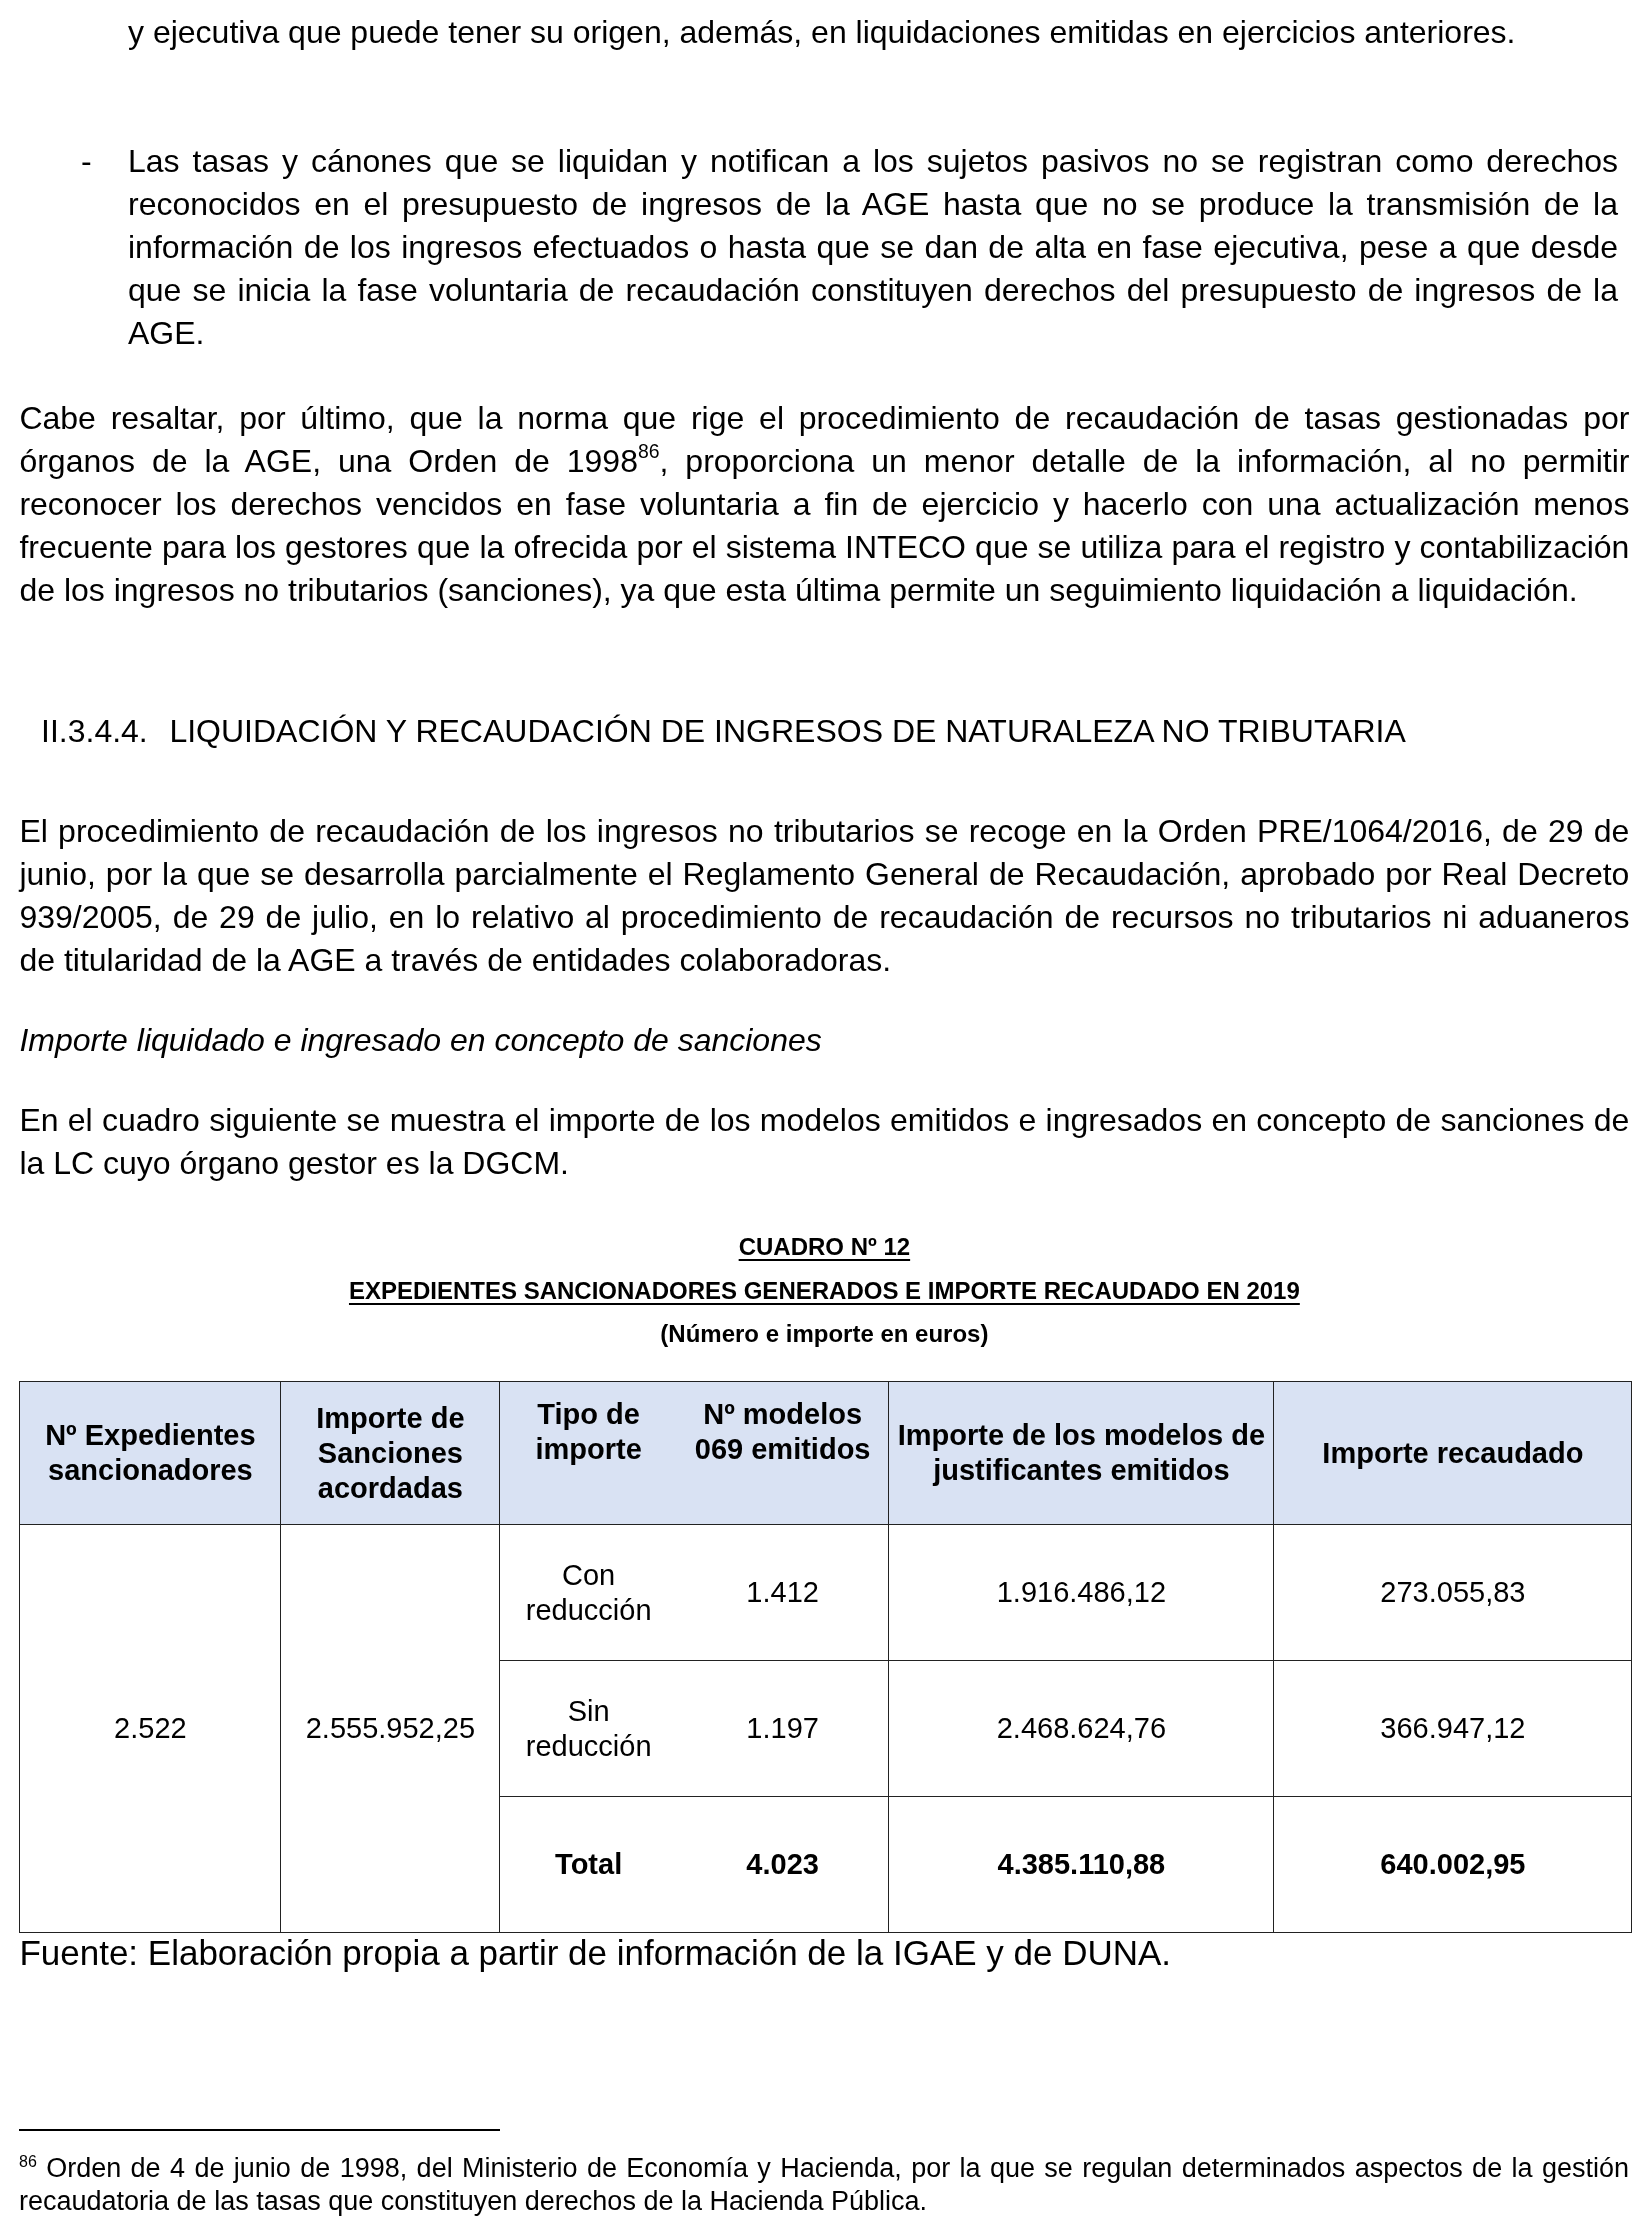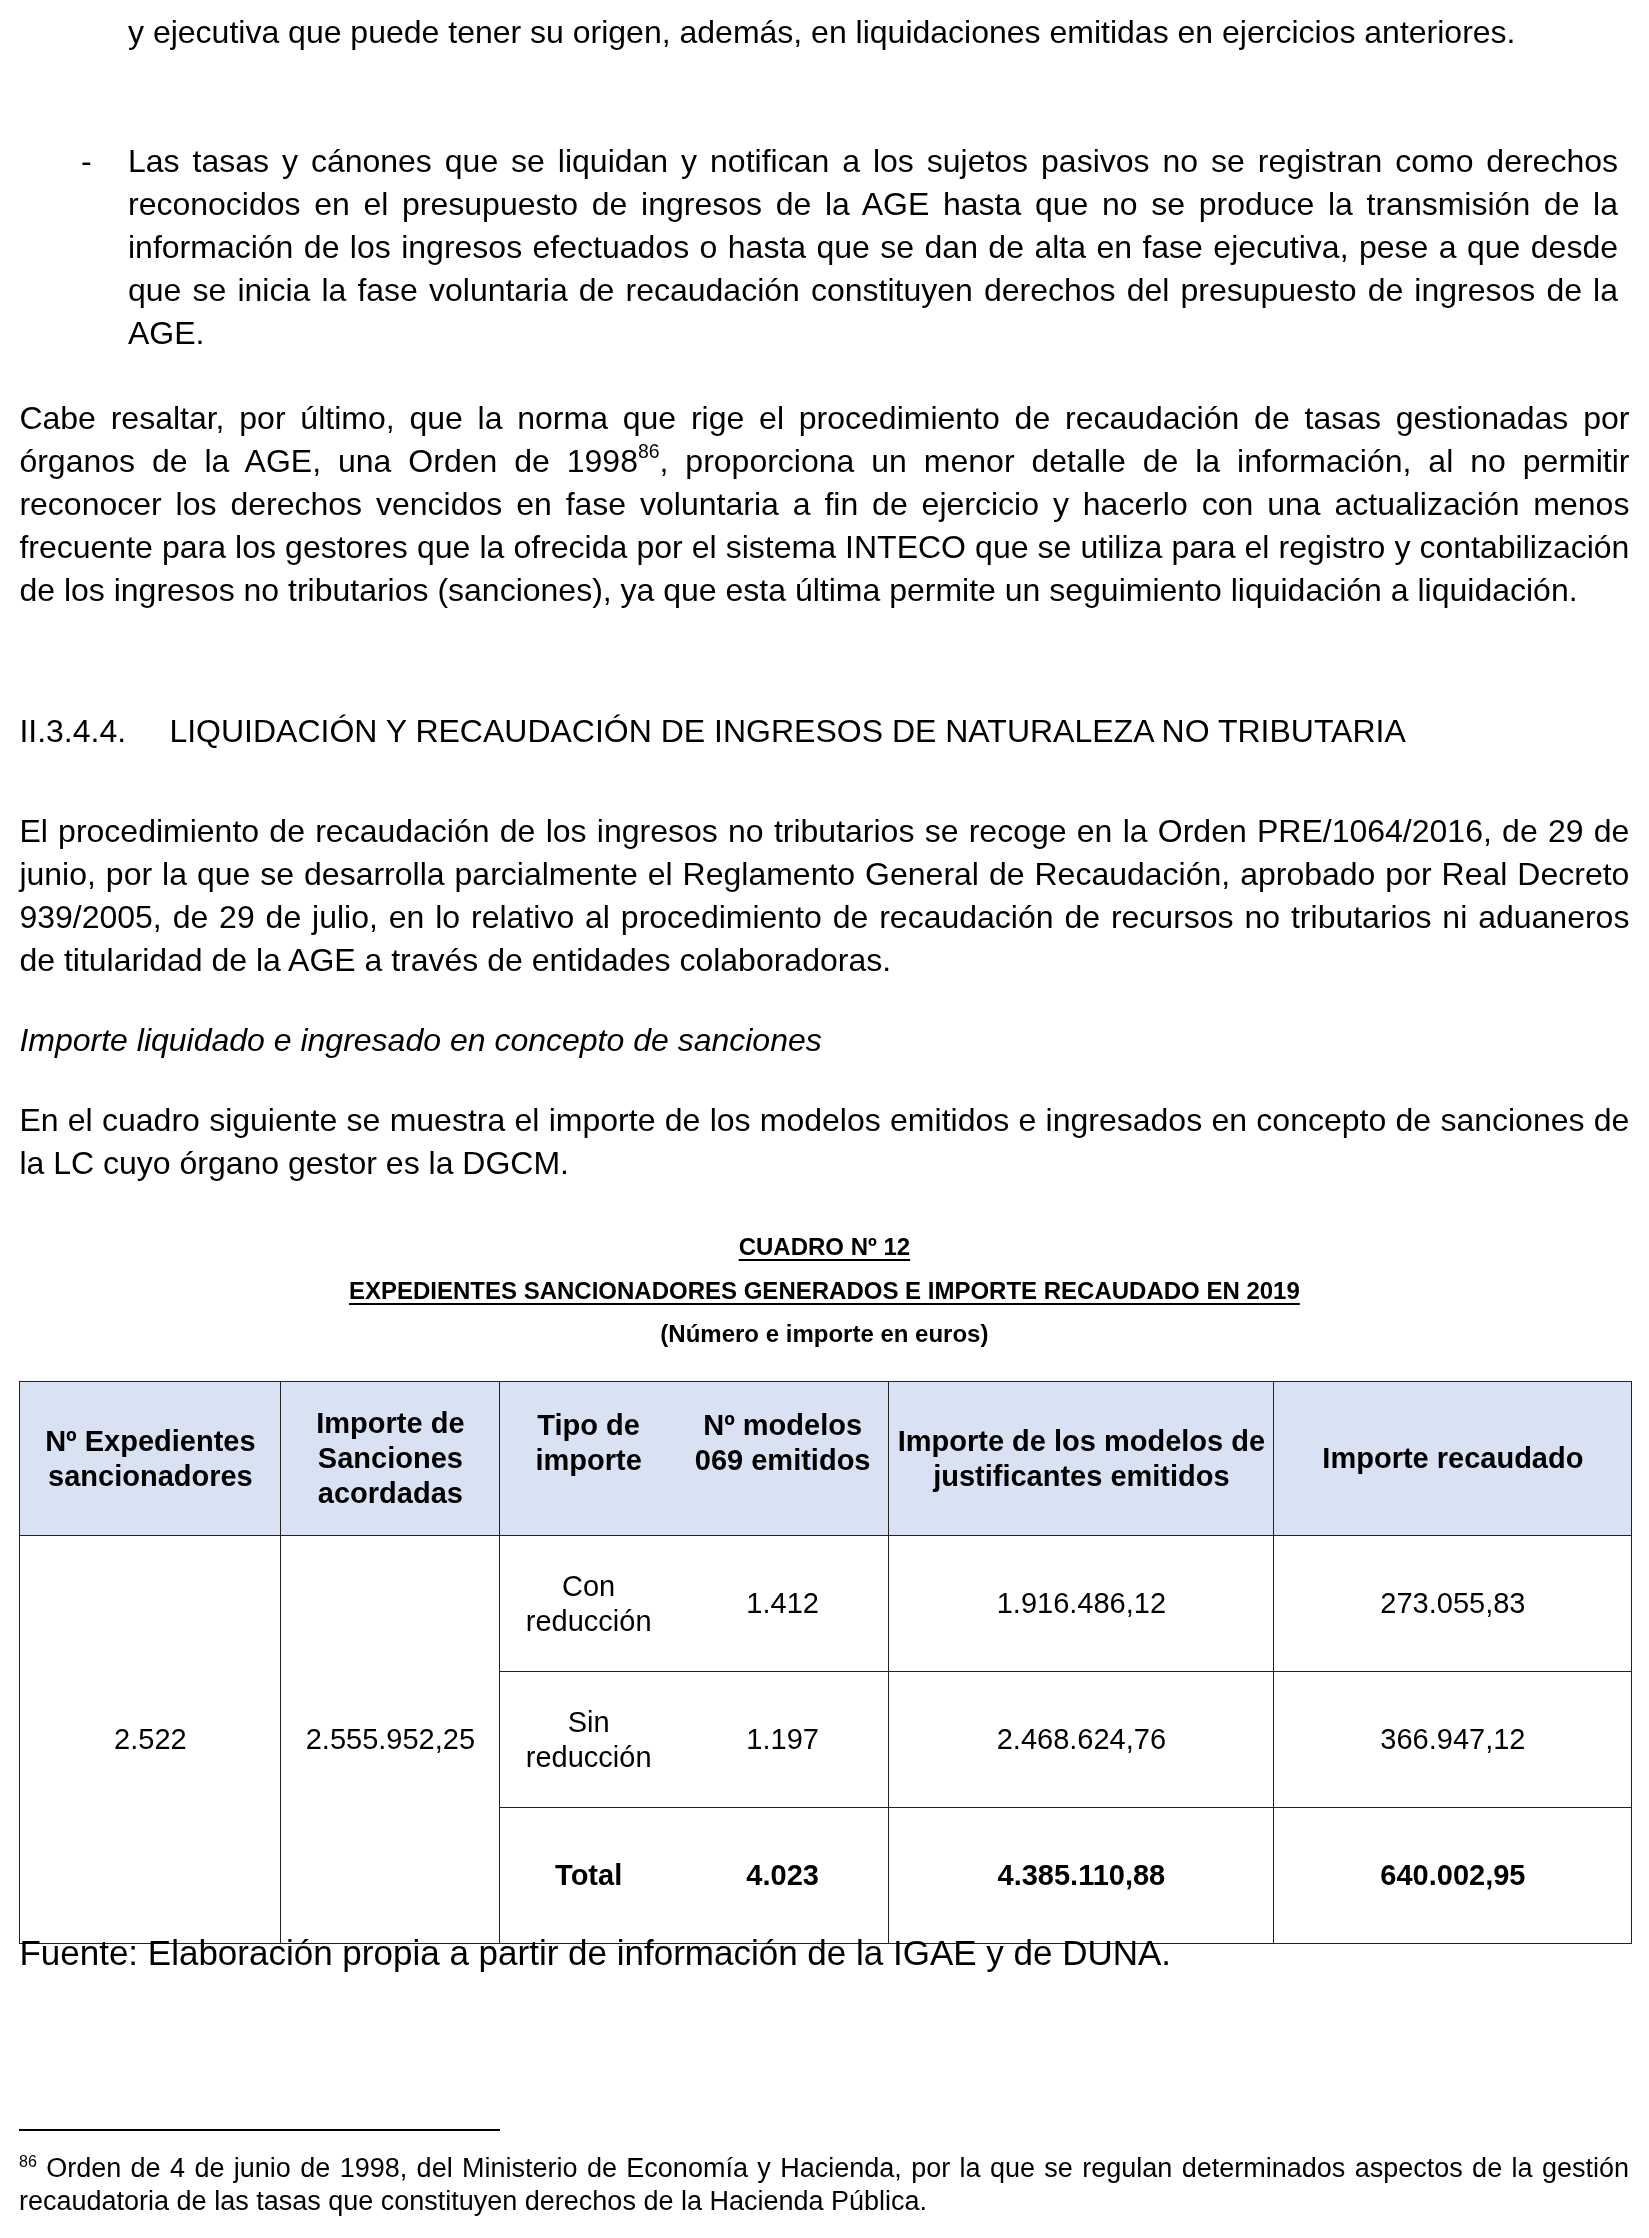--- a/index.html
+++ b/index.html
@@ -31,21 +31,21 @@
     border-collapse: collapse; table-layout: fixed;
     font-size: 29px; line-height: 35px; border-radius: 22px;
   }
   table.cuadro th, table.cuadro td {
     border: 1.6px solid #222; text-align: center; vertical-align: middle; padding: 0 4.8px;
   }
   table.cuadro th { background: #d9e2f3; font-weight: bold; height: 127px; }
   table.cuadro td { height: 135px; }
   table.cuadro .no-r { border-right: none; }
   table.cuadro .no-l { border-left: none; margin-top: 42px; }
-  table.cuadro th.top-text { vertical-align: top; padding-top: 26px; }
+  table.cuadro th.top-text { vertical-align: top; padding-top: 15px; }
   table.cuadro .bold { font-weight: bold; }
   .source {
     position: absolute; left: 19.4px; top: 1935px; font-size: 35px; line-height: 35px;
   }
   .fn-rule {
     position: absolute; left: 19.4px; top: 2129px; width: 481px; height: 2.4px; background: #000;
   }
   .footnote {
     position: absolute; left: 19px; top: 2152px; width: 1610px;
     font-size: 27px; line-height: 33px; text-align: justify; text-align-last: left; margin: 0;
@@ -55,21 +55,21 @@
 </head>
 <body>
 
 <p class="p bullet-cont" style="top:11.3px;">y ejecutiva que puede tener su origen, además, en liquidaciones emitidas en ejercicios anteriores.</p>
 
 <span class="dash" style="top:140px;">-</span>
 <p class="p bullet-cont" style="top:140px;">Las tasas y cánones que se liquidan y notifican a los sujetos pasivos no se registran como derechos reconocidos en el presupuesto de ingresos de la AGE hasta que no se produce la transmisión de la información de los ingresos efectuados o hasta que se dan de alta en fase ejecutiva, pese a que desde que se inicia la fase voluntaria de recaudación constituyen derechos del presupuesto de ingresos de la AGE.</p>
 
 <p class="p" style="top:397px;"><span>Cabe resaltar, por último, que la norma que rige el procedimiento de recaudación de tasas gestionadas por órganos de la AGE, una Orden de 1998</span><sup>86</sup><span>, proporciona un menor detalle de la información, al no permitir reconocer los derechos vencidos en fase voluntaria a fin de ejercicio y hacerlo con una actualización menos frecuente para los gestores que la ofrecida por el sistema INTECO que se utiliza para el registro y contabilización de los ingresos no tributarios (sanciones), ya que esta última permite un seguimiento liquidación a liquidación.</span></p>
 
-<h2 class="heading" style="top:710px; font-weight:normal;"><span class="num">II.3.4.4.</span><span>LIQUIDACIÓN Y RECAUDACIÓN DE INGRESOS DE NATURALEZA NO TRIBUTARIA</span></h2>
+<h2 class="heading" style="top:710px; font-weight:normal;text-align:center;"><span class="num">II.3.4.4.</span><span>LIQUIDACIÓN Y RECAUDACIÓN DE INGRESOS DE NATURALEZA NO TRIBUTARIA</span></h2>
 
 <p class="p" style="top:810px;">El procedimiento de recaudación de los ingresos no tributarios se recoge en la Orden PRE/1064/2016, de 29 de junio, por la que se desarrolla parcialmente el Reglamento General de Recaudación, aprobado por Real Decreto 939/2005, de 29 de julio, en lo relativo al procedimiento de recaudación de recursos no tributarios ni aduaneros de titularidad de la AGE a través de entidades colaboradoras.</p>
 
 <p class="p italic" style="top:1019px;">Importe liquidado e ingresado en concepto de sanciones</p>
 
 <p class="p" style="top:1099px;">En el cuadro siguiente se muestra el importe de los modelos emitidos e ingresados en concepto de sanciones de la LC cuyo órgano gestor es la DGCM.</p>
 
 <div class="caption" style="top:1225px;"><span class="u">CUADRO Nº 12</span></div>
 <div class="caption" style="top:1269px;"><span class="u">EXPEDIENTES SANCIONADORES GENERADOS E IMPORTE RECAUDADO EN 2019</span></div>
 <div class="caption" style="top:1312px;">(Número e importe en euros)</div>

